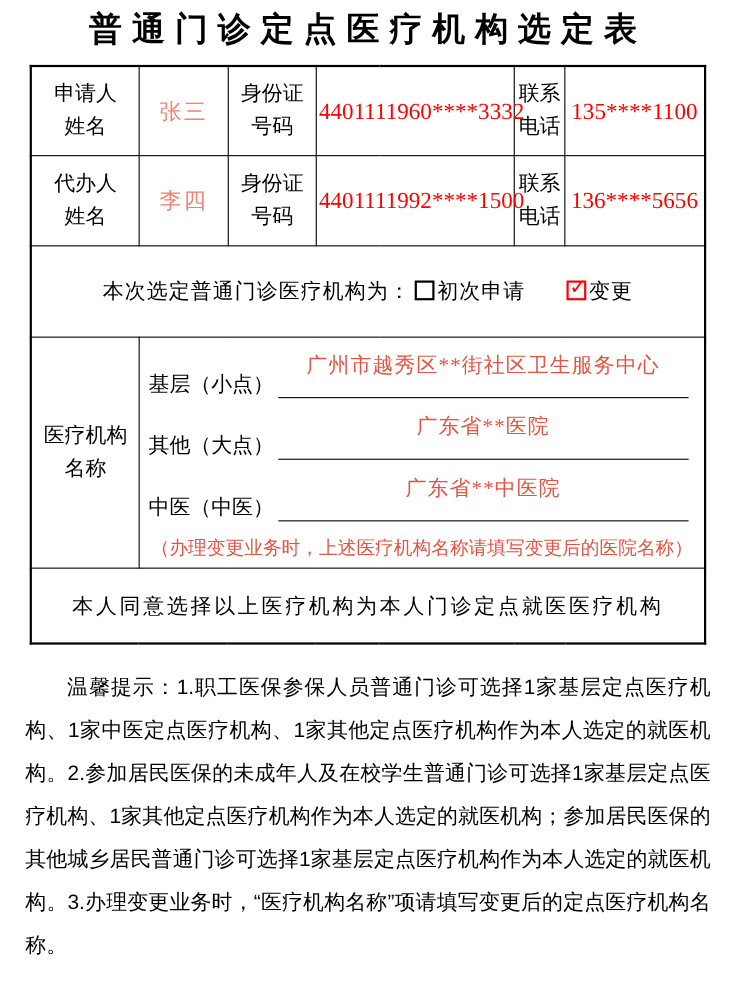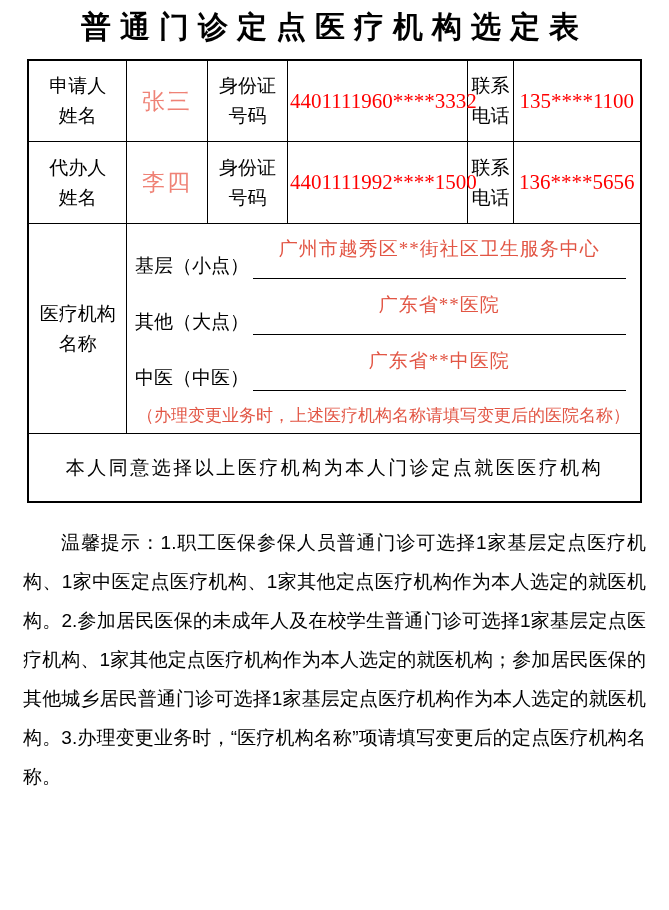--- a/index.html
+++ b/index.html
@@ -30,21 +30,21 @@
   .r-person td{height:80px;}
   .r-agent td{height:81px;}
   .r-select td{height:82px;}
   .r-inst td{height:163px;vertical-align:top;}
   .r-agree td{height:67px;}
   .r-sign td{height:95px;}
   .lbl{
     text-align:center;font-size:19px;line-height:30px;font-family:Liberation Serif, serif;
   }
   .val-name{
-    text-align:center;font-size:23px;color:var(--red-light);letter-spacing:2px;
+    text-align:center;font-size:20px;color:var(--red-light);letter-spacing:2px;
   }
   .val-num{
     text-align:center;font-size:21px;color:var(--red-pure);
     font-family:"Liberation Serif","DejaVu Serif",serif;white-space:nowrap;
   }
   .selection{
     text-align:center;font-size:19px;letter-spacing:1px;white-space:nowrap;
   }
   .cb{
     display:inline-block;width:14px;height:14px;border:2px solid #000;
@@ -133,20 +133,25 @@
         <div>号码</div>
       </td>
       <td class="val-num" colspan="2">4401111992****1500</td>
       <td class="lbl">
         <div>联系</div>
         <div>电话</div>
       </td>
       <td class="val-num">136****5656</td>
     </tr>
 
+    <tr class="r-select">
+      <td class="selection" colspan="7">
+        <span>本次选定普通门诊医疗机构为：</span><span class="cb"></span><span>初次申请</span><span class="cb cb-red"><span class="check">✓</span></span><span>变更</span>
+      </td>
+    </tr>
 
     <tr class="r-inst">
       <td class="lbl" style="vertical-align:middle;">
         <div>医疗机构</div>
         <div>名称</div>
       </td>
       <td class="inst-cell" colspan="6">
         <div class="inst-line">
           <span class="inst-label">基层（小点）</span>
           <span class="inst-value">广州市越秀区**街社区卫生服务中心</span>

